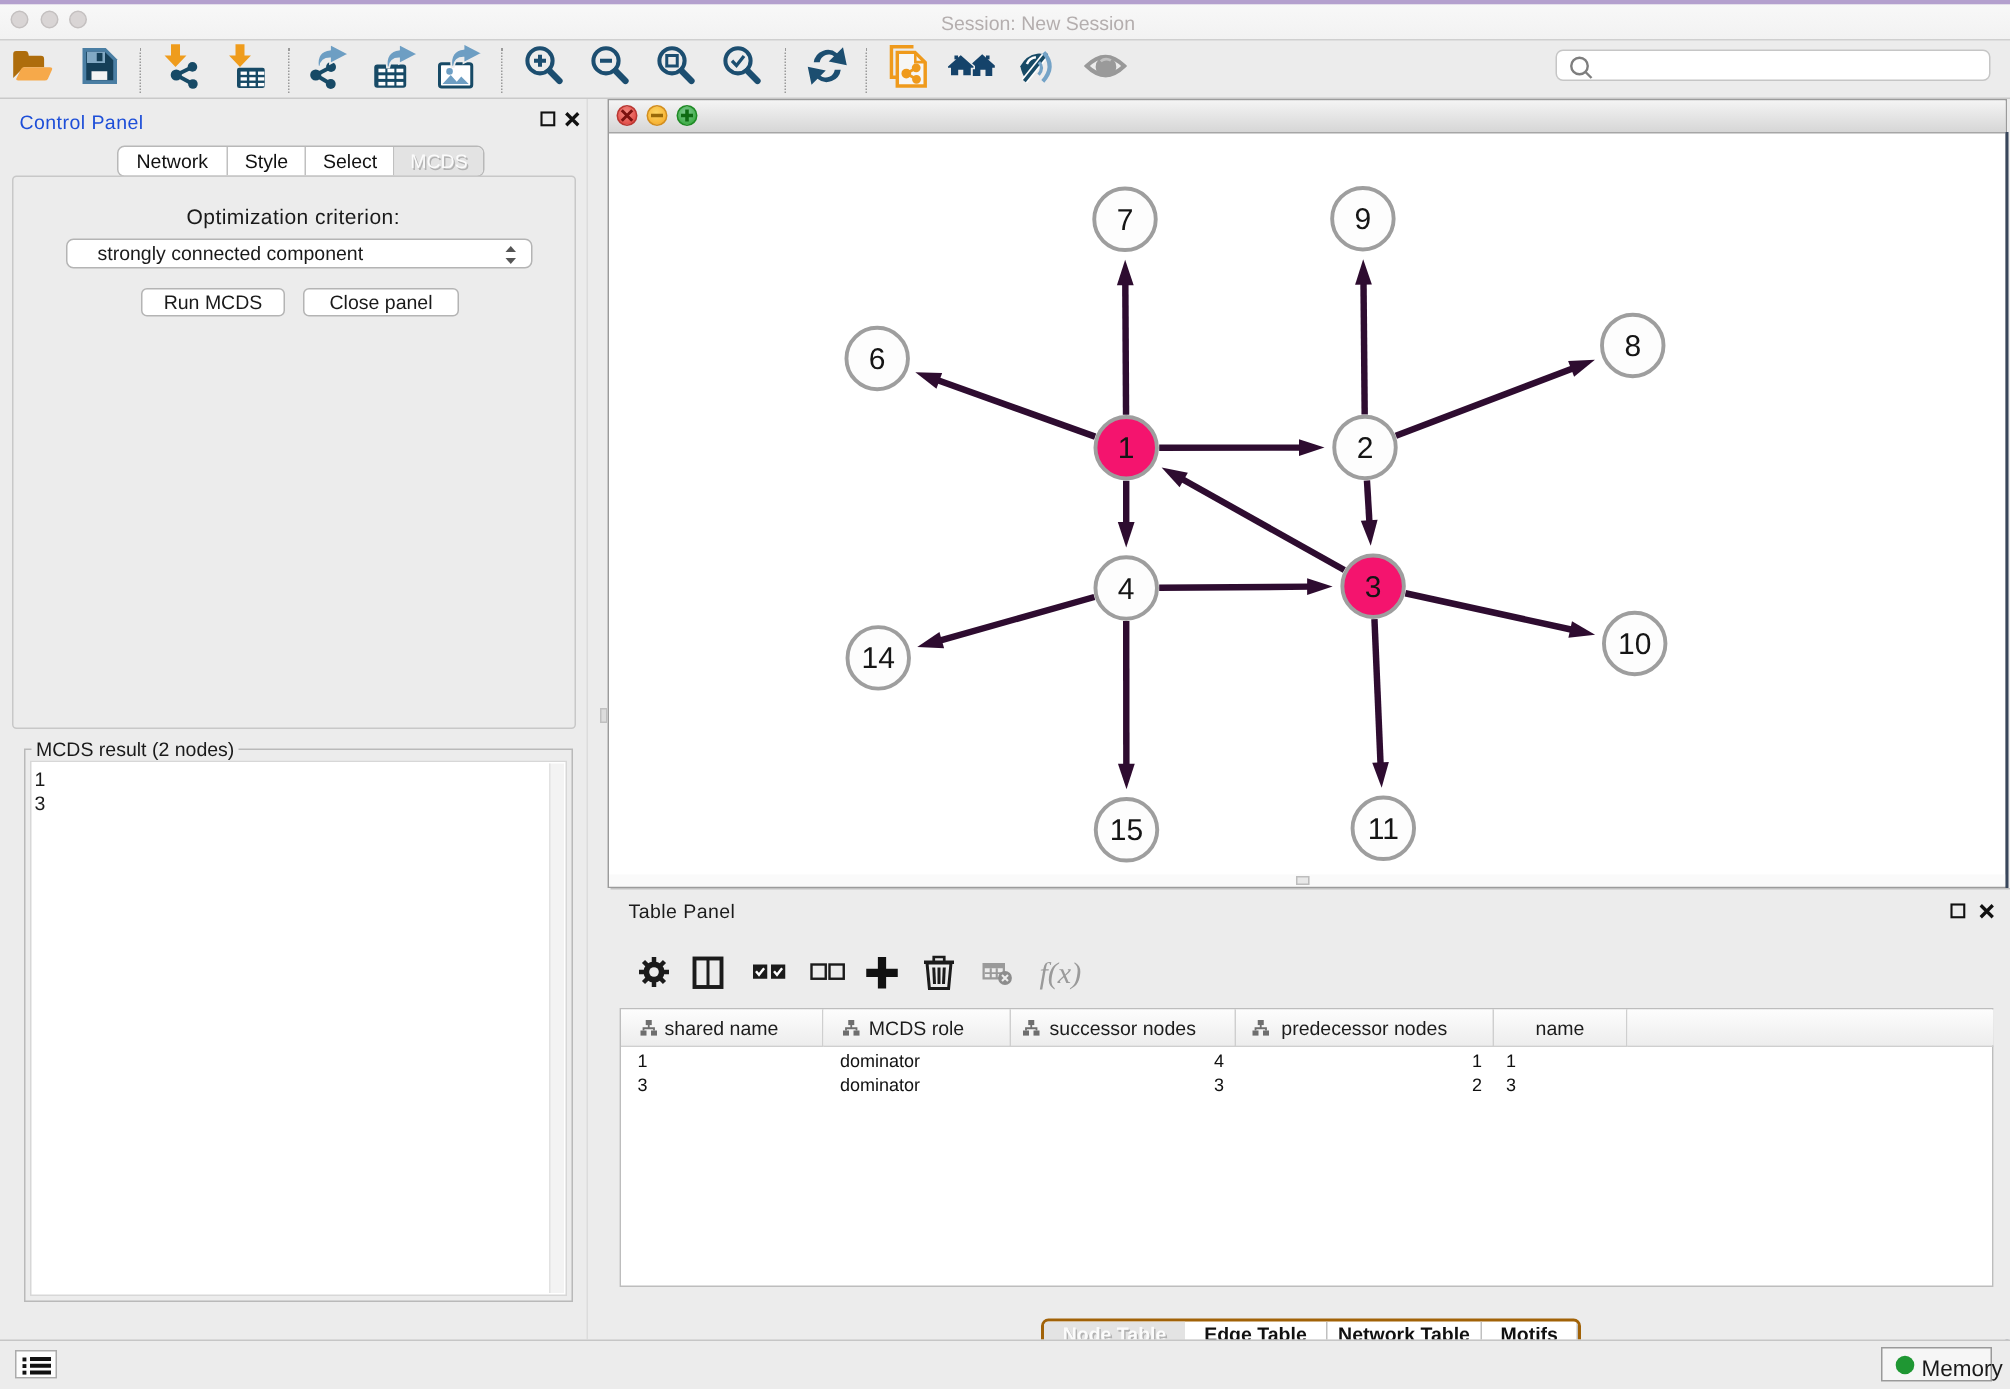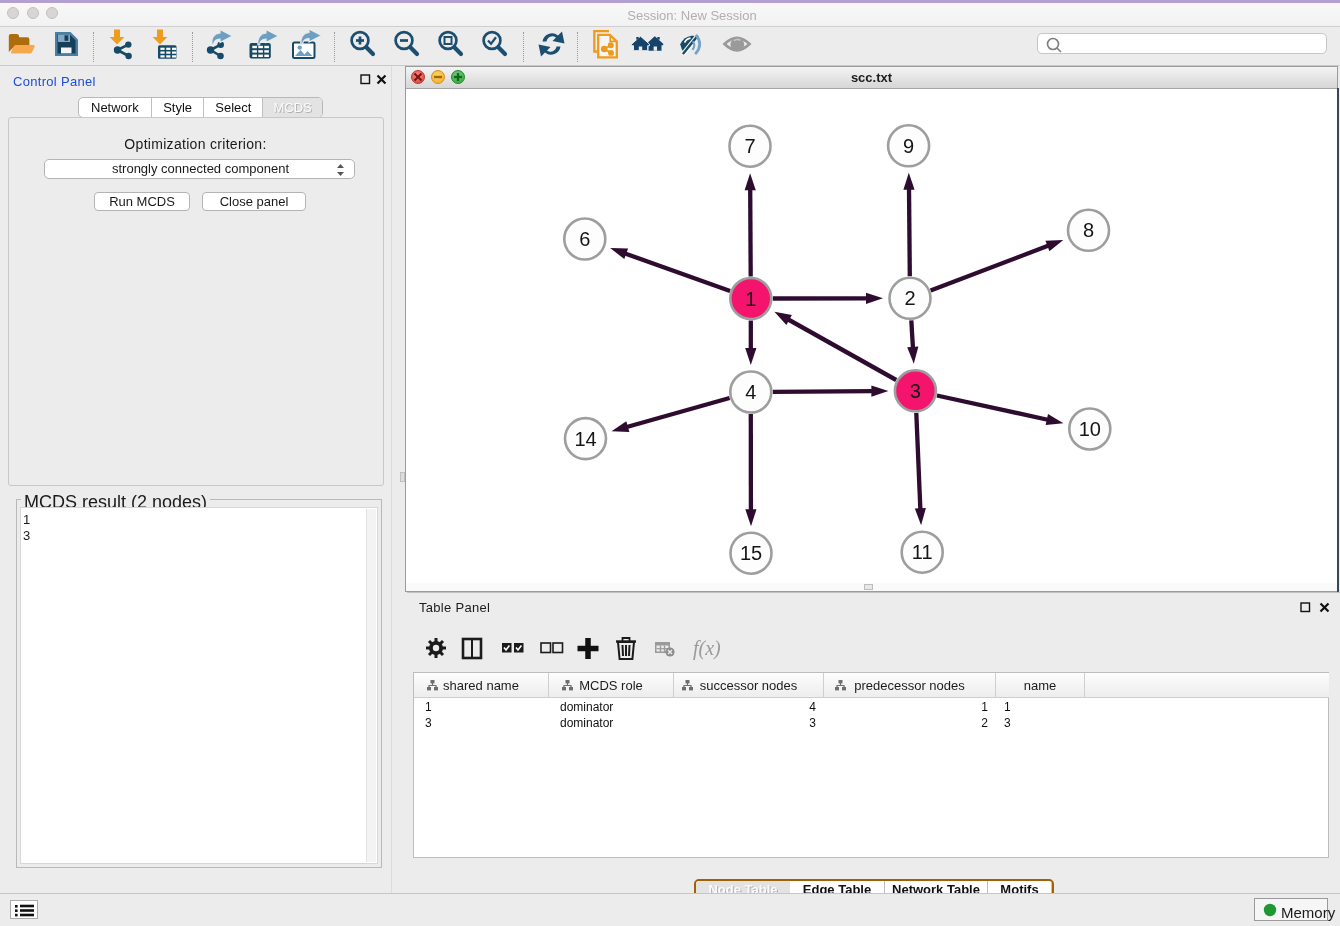--- a/index.html
+++ b/index.html
@@ -16,24 +16,24 @@
 #searchbox { position:absolute; left:1037px; top:5px; width:290px; height:21px; background:#fff; border:1px solid #c6c6c6; border-radius:5px; }
 
 #cpanel { left:0; top:66px; width:392px; height:827px; background:#ececec; border-right:1px solid #dcdcdc; }
 #cptitle { position:absolute; left:13px; top:8px; font-size:13px; color:#1d4ed8; letter-spacing:.3px; }
 .wicon { position:absolute; top:7px; font-size:13px; color:#111; font-weight:bold; }
 #cptabs { position:absolute; left:78px; top:31px; width:245px; height:21px; border:1px solid #b8b8b8; border-radius:5px; background:#fff; display:flex; overflow:hidden; }
 .cptab { height:100%; display:flex; align-items:center; justify-content:center; font-size:13px; font-weight:400; color:#111; border-right:1px solid #c0c0c0; }
 .cptab.sel { background:#e3e3e3; color:#fbfbfb; text-shadow:1px 1px 0 #b2b2b2; border-right:none; }
 #cpcontent { position:absolute; left:8px; top:51px; width:376px; height:369px; border:1px solid #c8c8c8; border-radius:3px; }
 #optlabel { position:absolute; left:0; top:70px; width:100%; text-align:center; font-size:14px; letter-spacing:.3px; }
-#dropdown { position:absolute; left:44px; top:93px; width:311px; height:20px; background:#fff; border:1px solid #b4b4b4; border-radius:5px; font-size:13px; line-height:18px; padding-left:2px;text-align:center; }
+#dropdown { position:absolute; left:44px; top:93px; width:311px; height:20px; background:#fff; border:1px solid #b4b4b4; border-radius:5px; font-size:13px; line-height:18px; padding-left:20px; }
 .btn { position:absolute; top:126px; height:19px; background:#fff; border:1px solid #b4b4b4; border-radius:4px; font-size:13px; text-align:center; line-height:17px; }
 #fieldset { position:absolute; left:16px; top:433px; width:366px; height:369px; border:1px solid #b9b9b9; }
-#fslegend { position:absolute; left:4px; top:-8px; background:#ececec; padding:0 3px; font-size:18px; }
+#fslegend { position:absolute; left:4px; top:-8px; background:#ececec; padding:0 3px; font-size:13px; }
 #fsinner { position:absolute; left:3px; top:7px; width:358px; height:357px; background:#fff; border:1px solid #d7d7d7; font-size:13px; line-height:16px; padding:4px 0 0 2px; }
 #fsscroll { position:absolute; right:1px; top:1px; width:10px; height:353px; background:#f3f3f3; border-left:1px solid #e2e2e2; }
 
 #netwin { left:405px; top:66px; width:933px; height:526px; border:1px solid #9b9b9b; background:#fff; }
 #nettitle { position:absolute; left:0; top:0; width:100%; height:22px; background:linear-gradient(#f4f4f4,#d6d6d6); border-bottom:1px solid #a6a6a6; }
 #netname { position:absolute; top:3px; left:0; width:100%; text-align:center; font-weight:700; font-size:13px; color:#1c1c1c; }
 .mac { position:absolute; top:3px; width:14px; height:14px; border-radius:50%; }
 #hscroll { position:absolute; left:0px; bottom:0px; width:931px; height:8px; background:#fafafa; }
 #hhandle { position:absolute; left:458px; top:1px; width:9px; height:6px; background:#e8e8e8; border:1px solid #bdbdbd; }
 #rightedge { left:1337px; top:88px; width:2px; height:838px; background:#39475c; }
@@ -235,21 +235,20 @@
   <div id="nettitle">
     <div class="mac" style="left:5px;background:radial-gradient(circle at 45% 35%,#f28b82,#dd3a36);border:1px solid #b93732"></div>
     <div class="mac" style="left:25px;background:radial-gradient(circle at 45% 35%,#fdd663,#f5a623);border:1px solid #d28e1e"></div>
     <div class="mac" style="left:45px;background:radial-gradient(circle at 45% 35%,#81c995,#27a32c);border:1px solid #1f8a25"></div>
     <svg width="70" height="21" style="position:absolute;left:0;top:0">
       <path d="M8.5 6.5 L15.5 13.5 M15.5 6.5 L8.5 13.5" stroke="#7c1210" stroke-width="2"></path>
       <line x1="28" y1="10" x2="36" y2="10" stroke="#9a6a08" stroke-width="2.4"></line>
       <line x1="48" y1="10" x2="56" y2="10" stroke="#0e6b13" stroke-width="2.4"></line>
       <line x1="52" y1="6" x2="52" y2="14" stroke="#0e6b13" stroke-width="2.4"></line>
     </svg>
-    <div id="netname">scc.txt</div>
   </div>
   <svg id="graphsvg" width="929" height="497" style="position:absolute;left:2px;top:22px">
 <g stroke="#2e0c30" stroke-width="4.3">
 <line x1="342.7" y1="187.5" x2="342.2" y2="99.2"></line>
 <line x1="322.1" y1="202.1" x2="216.3" y2="164.2"></line>
 <line x1="364.8" y1="209.5" x2="460.0" y2="209.4"></line>
 <line x1="342.8" y1="231.5" x2="342.8" y2="261.0"></line>
 <line x1="501.8" y1="187.3" x2="501.0" y2="98.8"></line>
 <line x1="522.6" y1="201.5" x2="641.3" y2="156.3"></line>
 <line x1="503.3" y1="231.3" x2="505.0" y2="259.9"></line>

